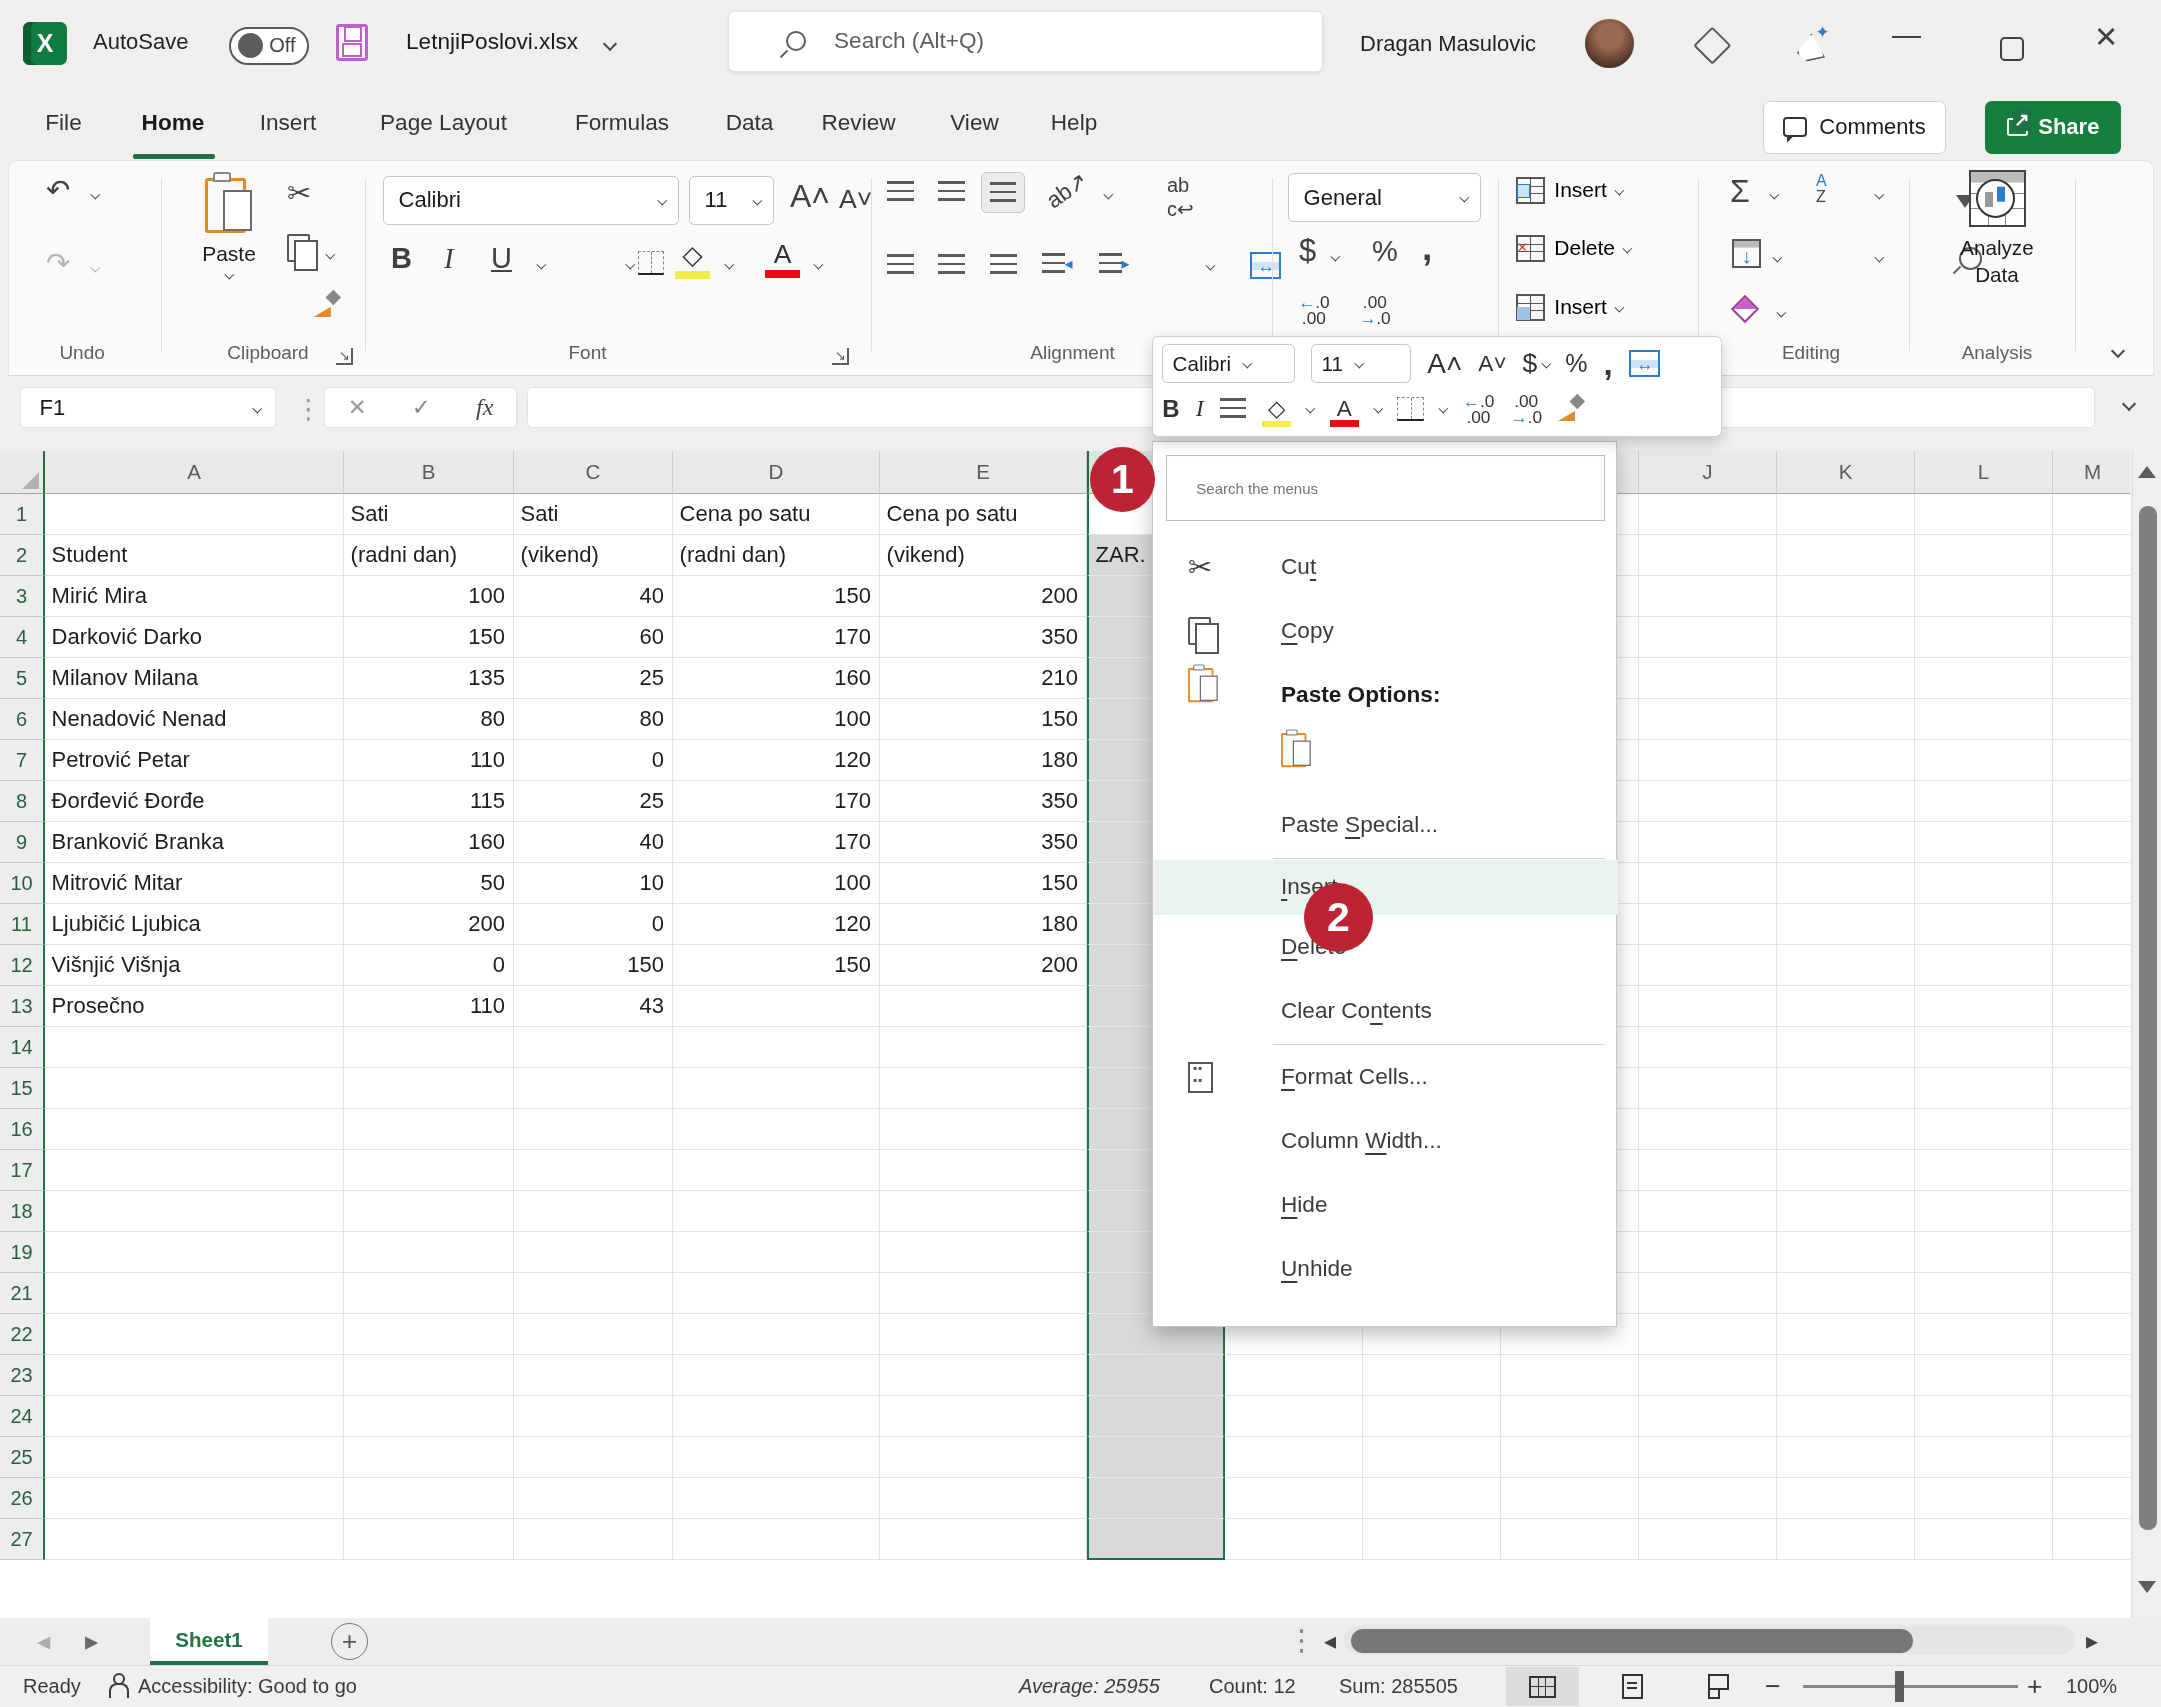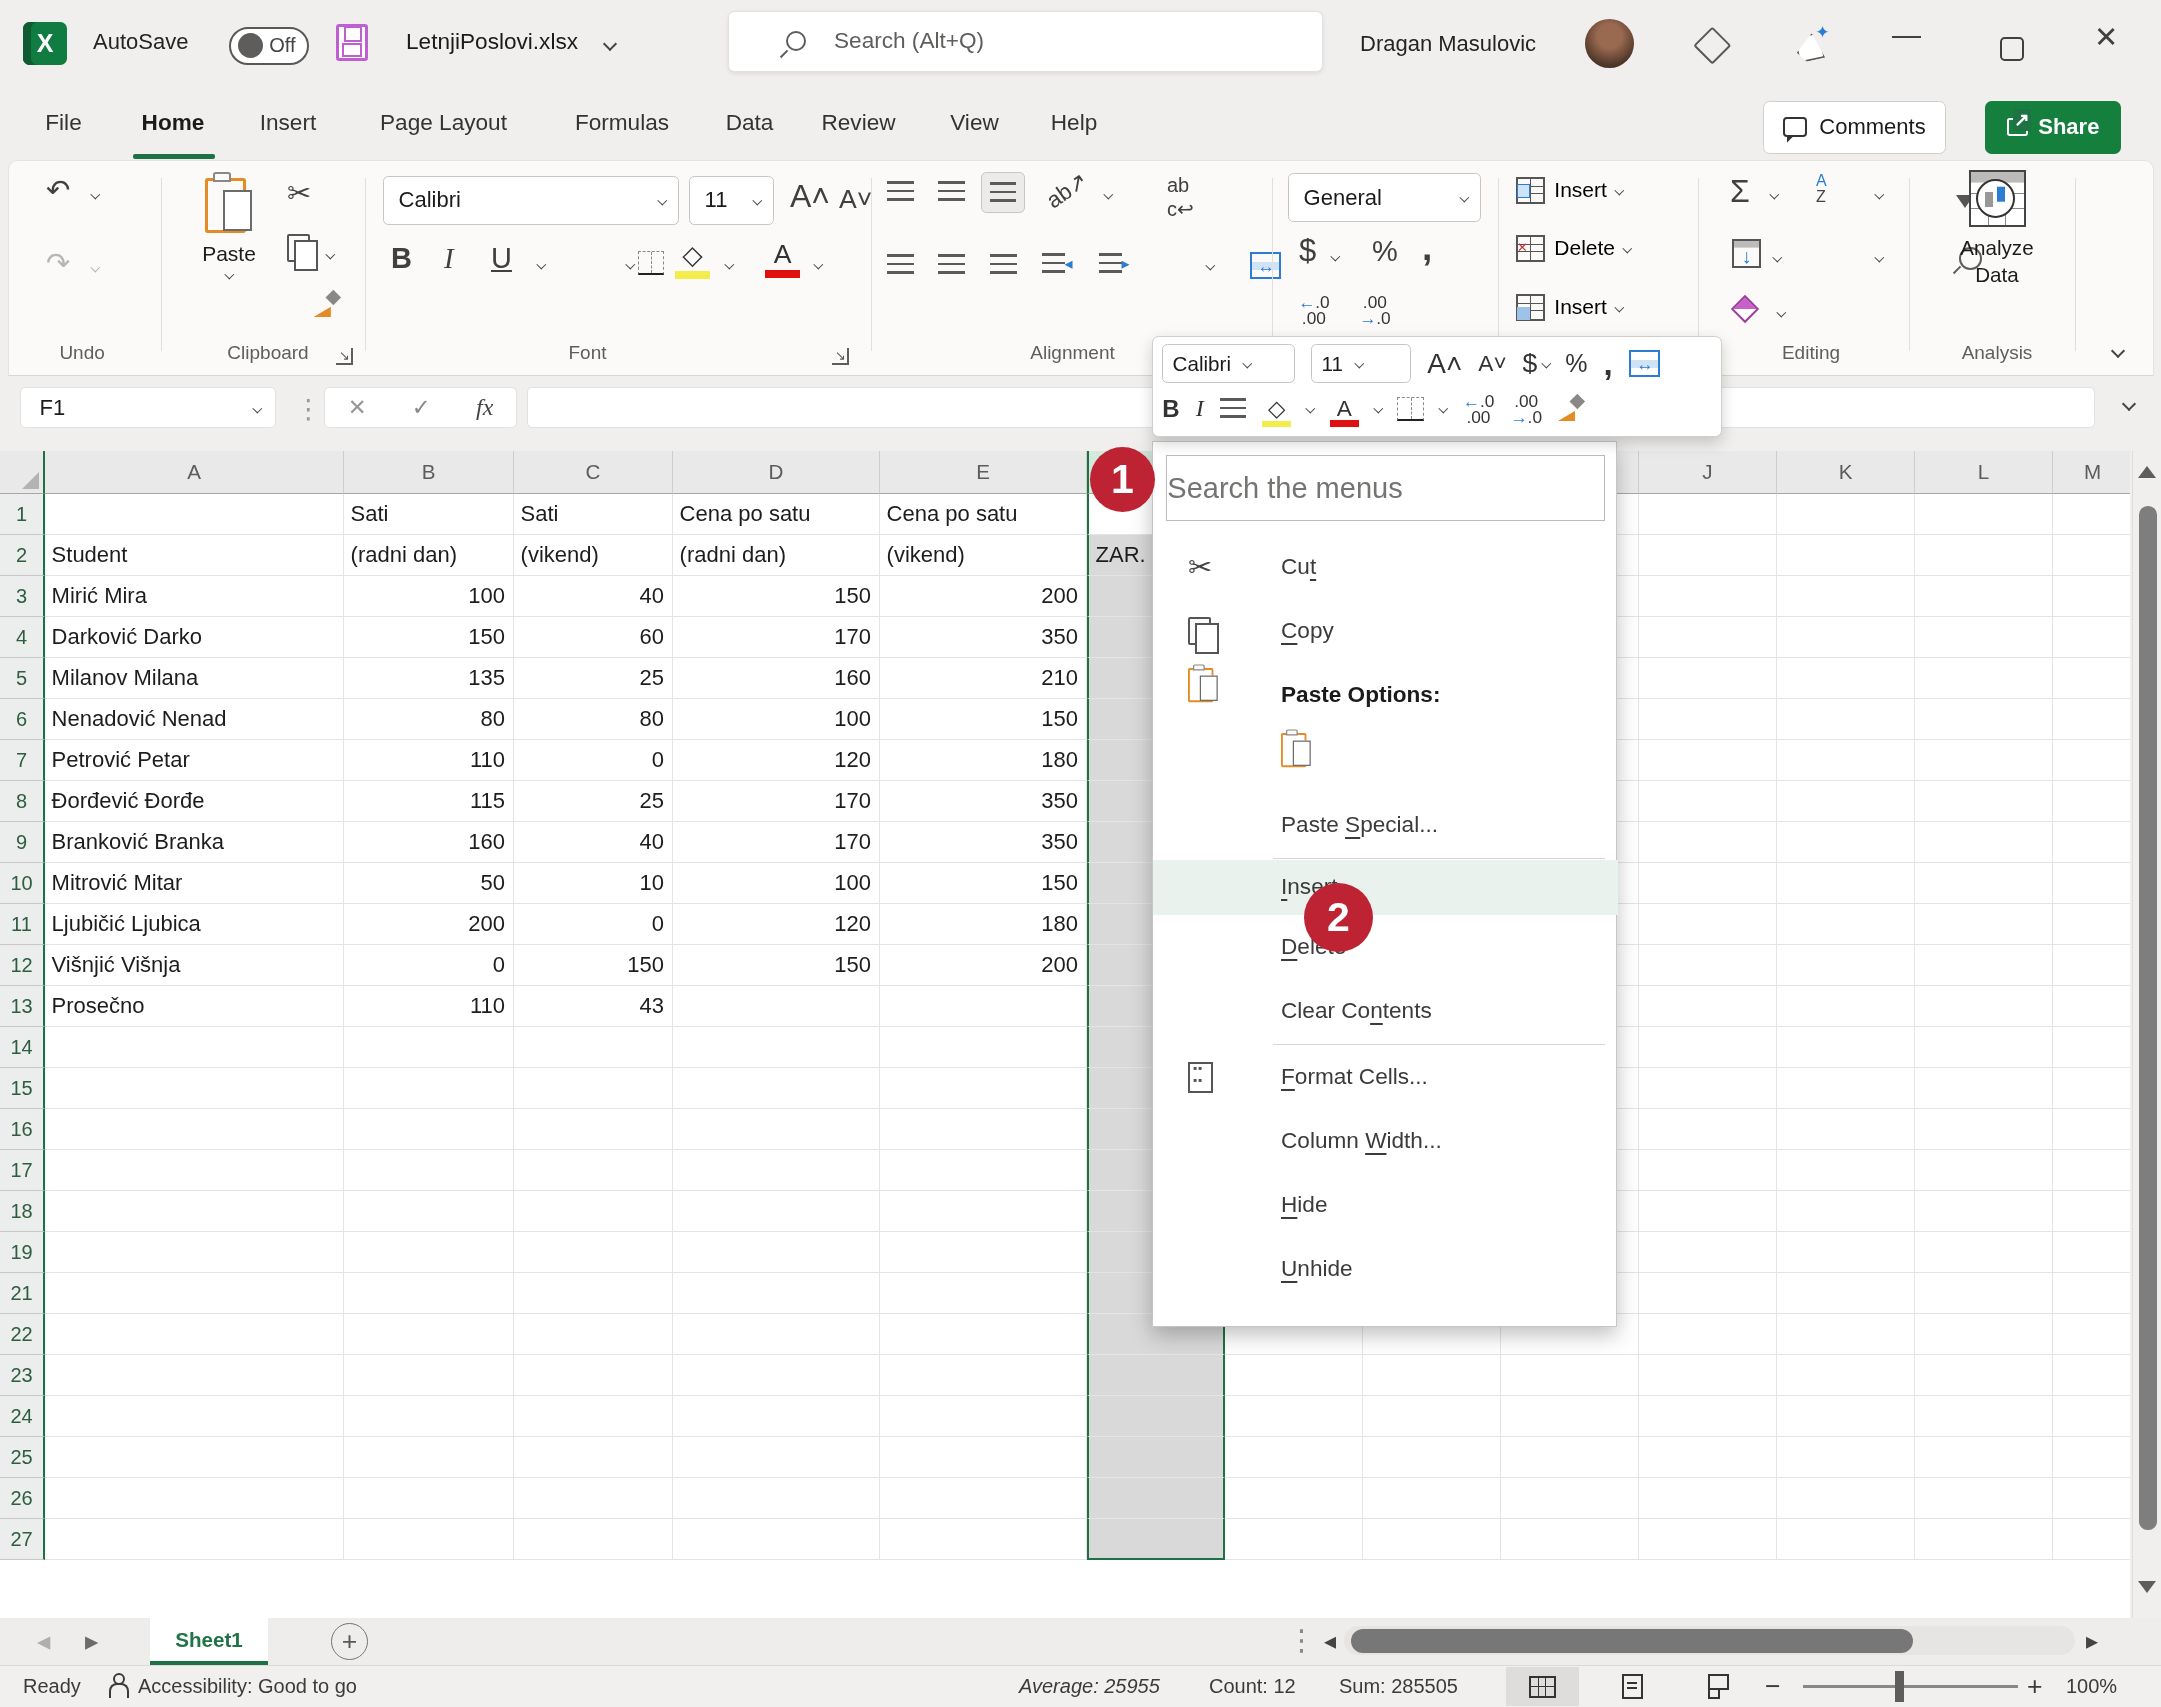--- a/index.html
+++ b/index.html
@@ -114,21 +114,21 @@
   .borderic::after{content:'';position:absolute;left:50%;top:0;width:0;height:100%;border-left:1.3px dashed #8a8886;}
   .mergeic{display:inline-block;width:31px;height:26.6px;border:2px solid #2b7cd3;background:linear-gradient(#cfe3f7 0 0) 0 50%/100% 8px no-repeat;position:relative;}
   .mergeic::after{content:'↔';position:absolute;left:5.3px;top:1.3px;font-size:17.3px;color:#2b7cd3;}
   .paintbrush{display:inline-block;width:25px;height:25px;position:relative;}
   .paintbrush::before{content:'';position:absolute;right:0;top:0;width:10.6px;height:10.6px;background:#8a8886;transform:rotate(45deg);}
   .paintbrush::after{content:'';position:absolute;left:0;bottom:0;width:17.3px;height:14.6px;background:#e38c26;clip-path:polygon(0 100%,100% 30%,100% 100%);}
   .decdec{font-size:17.3px;color:#333;line-height:16px;text-align:center;}
   .decdec b{color:#2b7cd3;font-weight:normal;}
   
   .cmenu{position:absolute;left:1152px;top:441px;width:465px;height:886px;background:#fff;border:0.7px solid #c8c6c4;box-shadow:0 8px 20px rgba(0,0,0,.25);z-index:30;}
-  .csearch{position:absolute;left:13.3px;top:13.3px;width:439px;height:66px;background:#fff;border:1px solid #bdbbb9;display:flex;align-items:center;font-size:29px;color:#767472;}
+  .csearch{position:absolute;left:13.3px;top:13.3px;width:439px;height:66px;background:#fff;border:1px solid #bdbbb9;display:flex;align-items:center;padding-left:29px;font-size:15px;color:#767472;}
   .citems{position:absolute;left:0;top:93px;width:465px;}
   .citem{position:relative;height:64px;display:flex;align-items:center;font-size:22.6px;color:#3b3b3b;}
   .citem .lbl{position:absolute;left:128px;}
   .citem .ic{position:absolute;left:35px;}
   .citem.hl{height:55px;background:#e9f2ed;}
   .citem.hdr .lbl{font-weight:bold;color:#1b1b1b;}
   .citem u{text-underline-offset:4.7px;text-decoration-thickness:1.7px;}
   .csep{height:2.7px;display:flex;align-items:center;}
   .csep::after{content:'';margin-left:120px;width:332px;height:0.7px;background:#d8d6d4;}
   .fmtcells-ic{display:inline-block;width:25px;height:31px;border:2px solid #555;position:relative;}

